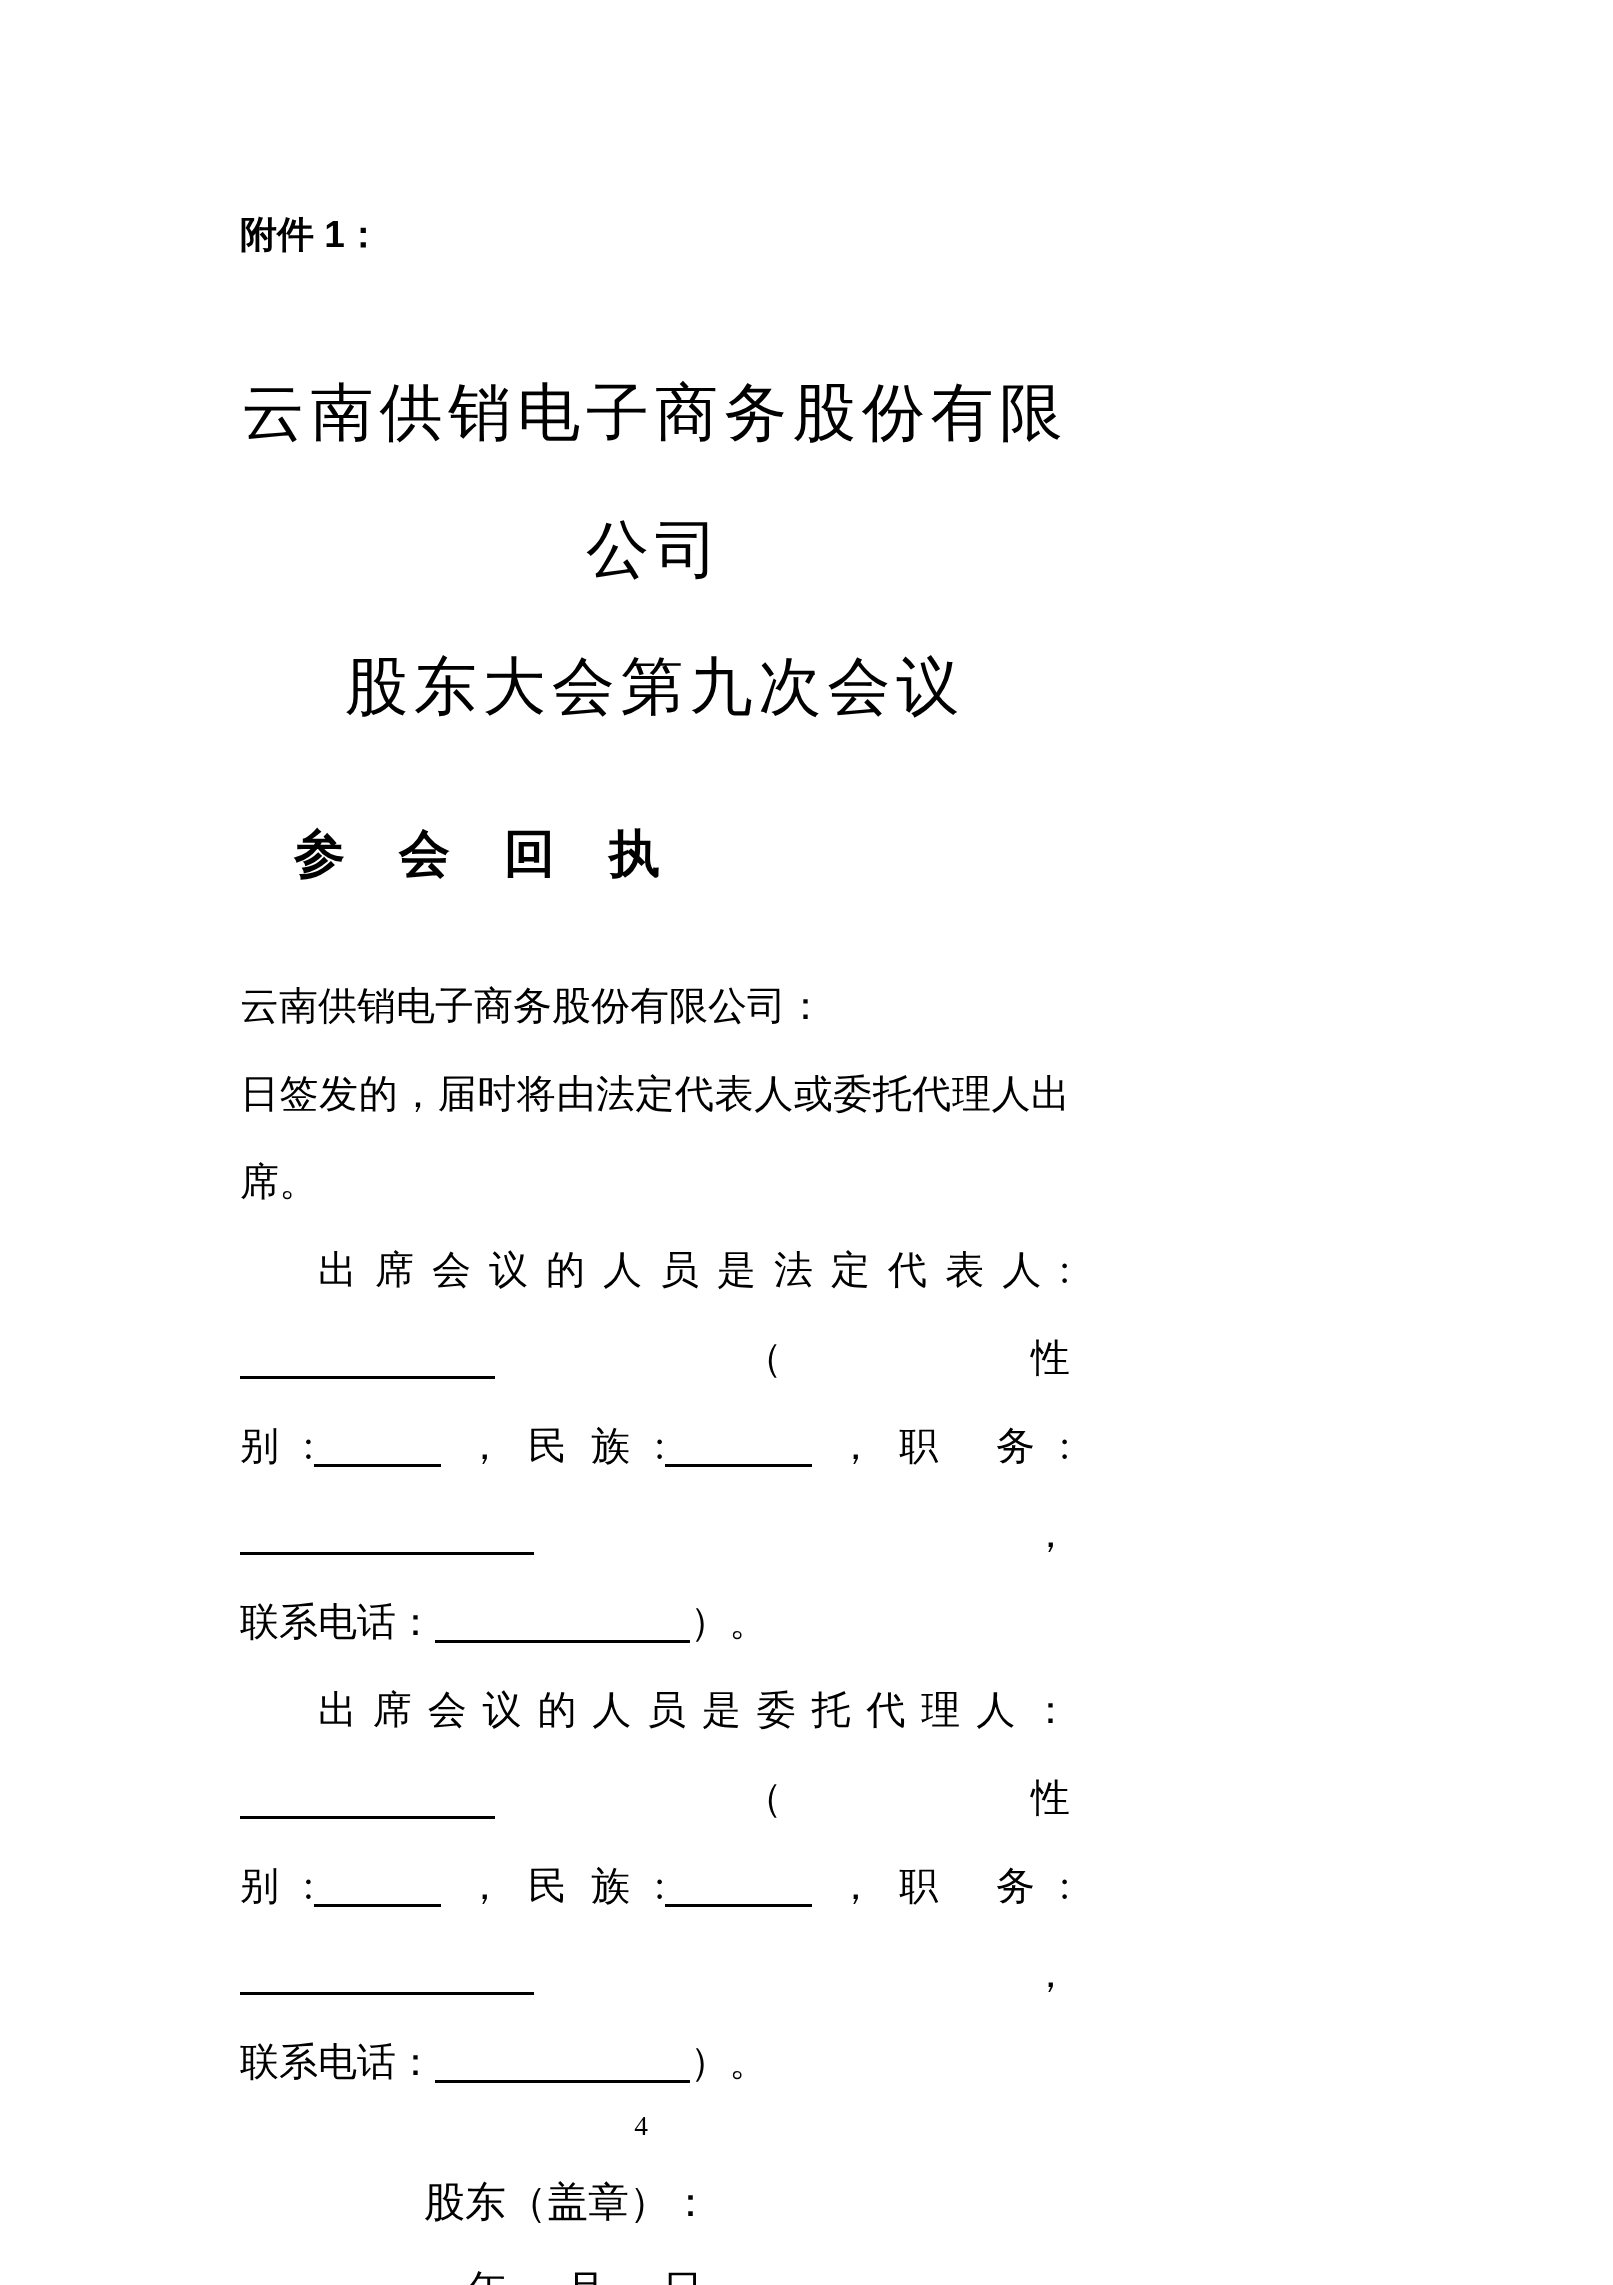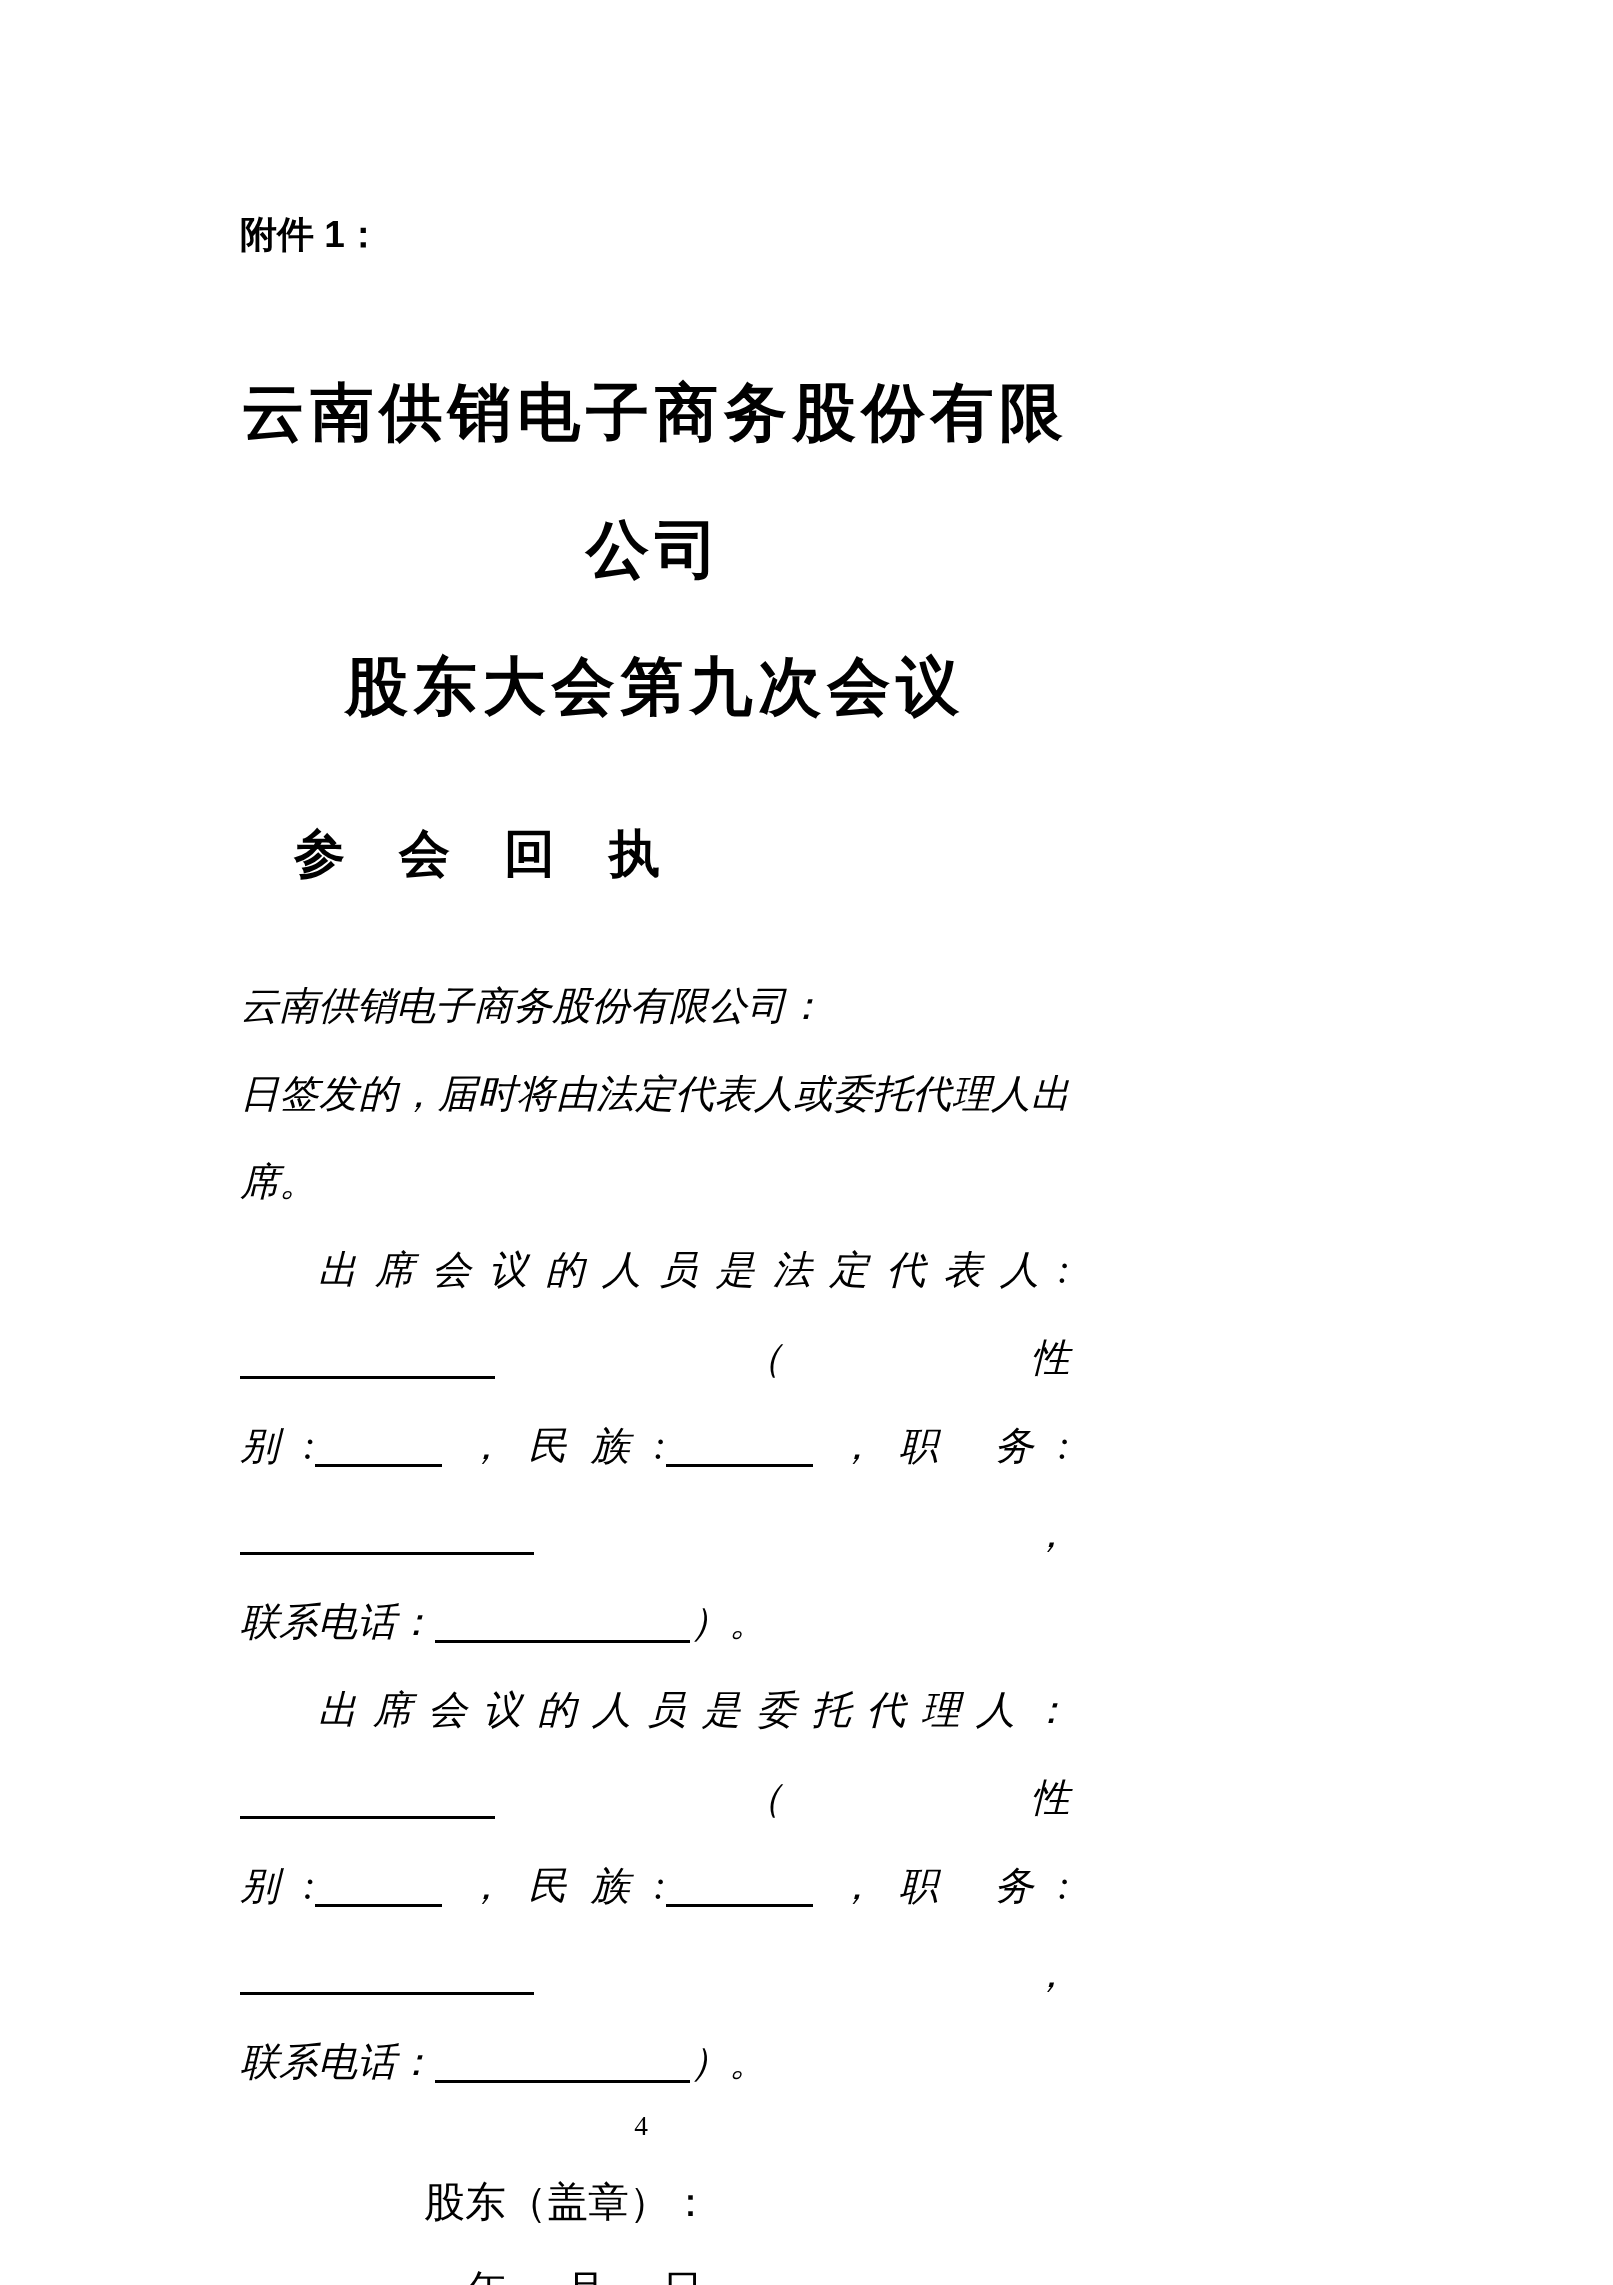--- a/index.html
+++ b/index.html
@@ -15,40 +15,39 @@
   }
   .attachment-label{
     font-family:"Liberation Sans","DejaVu Sans",sans-serif;
     font-weight:700;
     font-size:37px;
     line-height:54px;
   }
   .doc-title{
     margin:83px 0 0 0;
     font-size:63px;
-    font-weight:700;
+    font-weight:400;
     letter-spacing:5.9px;
     text-align:center;
     line-height:137px;
   }
   .title-line{display:block;}
   .subtitle{
     margin-top:69px;
     font-size:51px;
     font-weight:700;
     letter-spacing:54px;
     text-indent:54px;
     line-height:59px;
     white-space:nowrap;
   }
   .body{
     margin-top:78px;
     font-size:39px;
     line-height:88px;
-    font-style:italic;
   }
   .body-line{text-align:justify;}
   .body-line.fill{text-align-last:justify;}
   .body-line.indent{text-indent:78px;}
   .blank{
     display:inline-block;
     height:2.9px;
     background:#000;
     vertical-align:-7.8px;
   }

